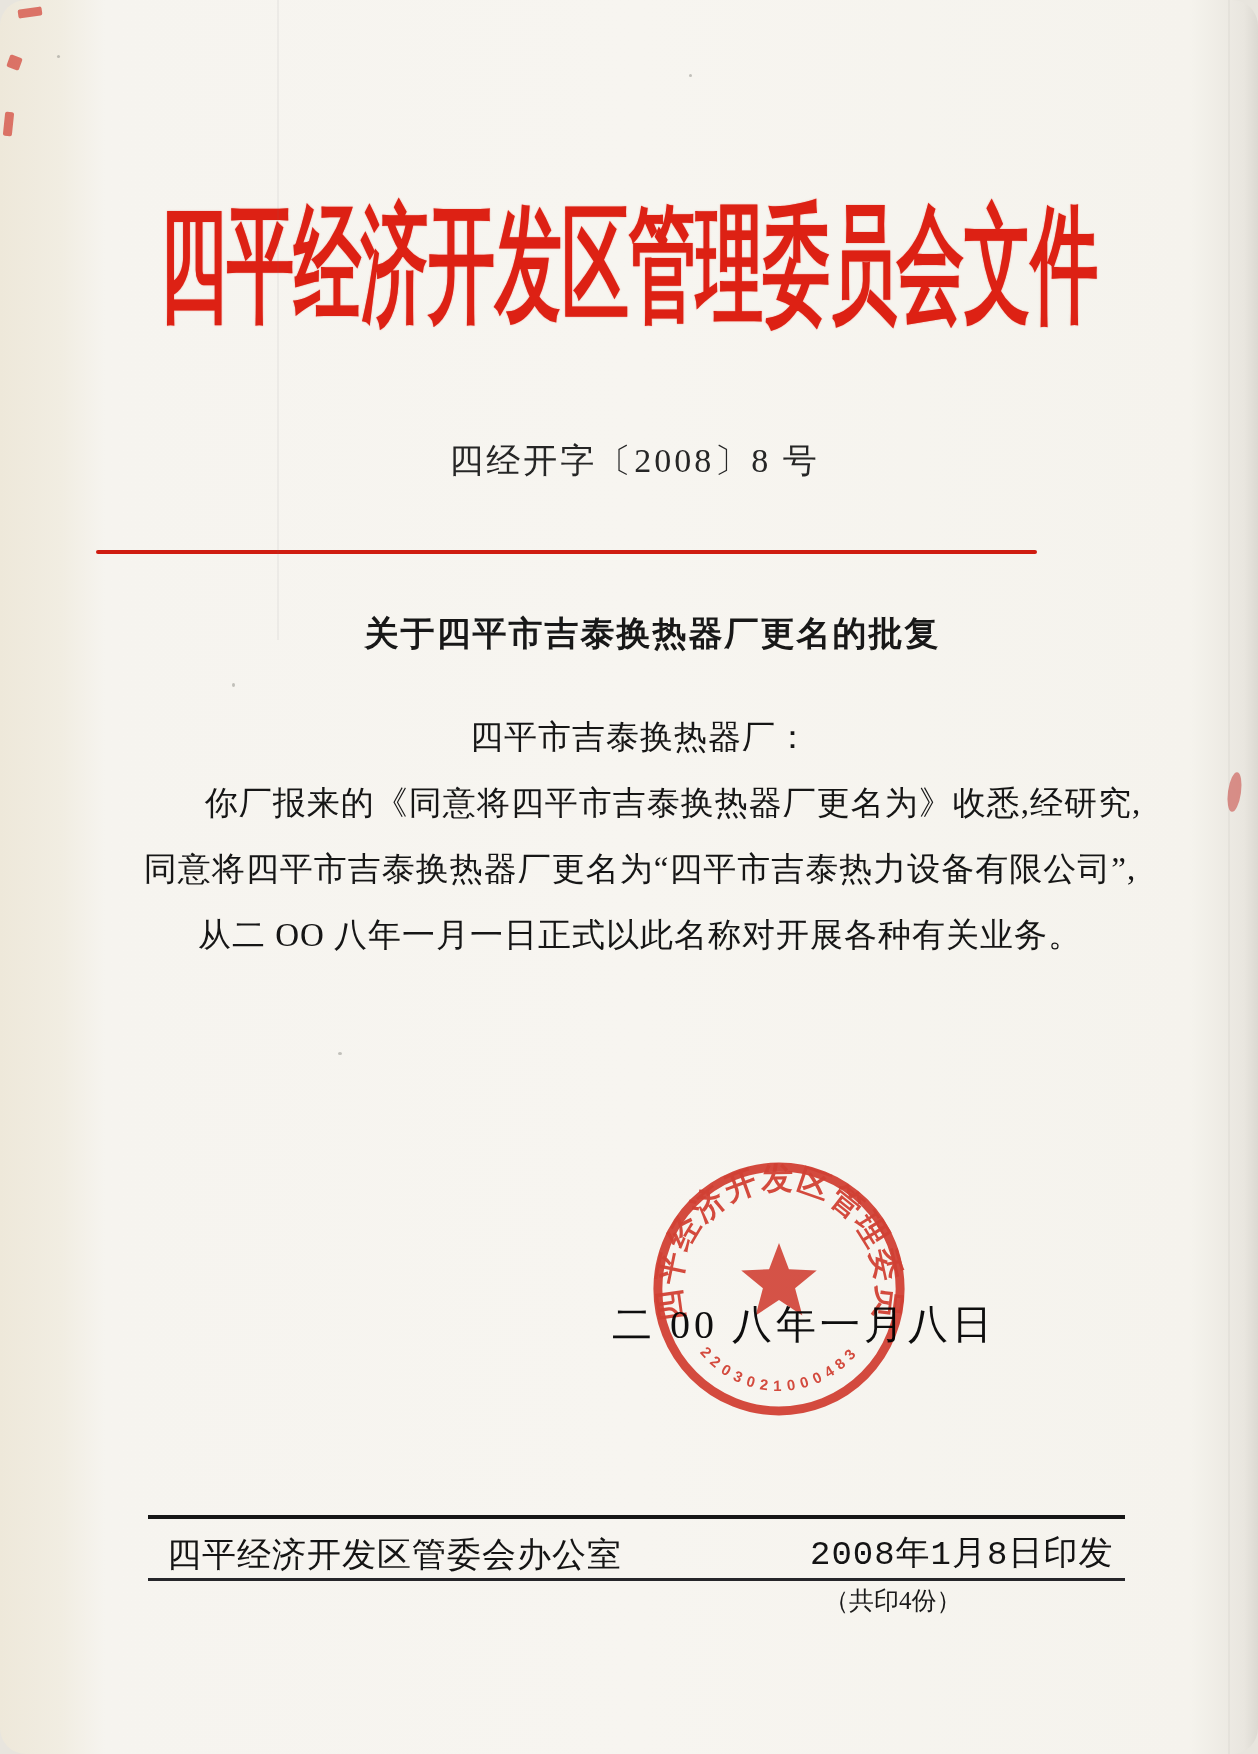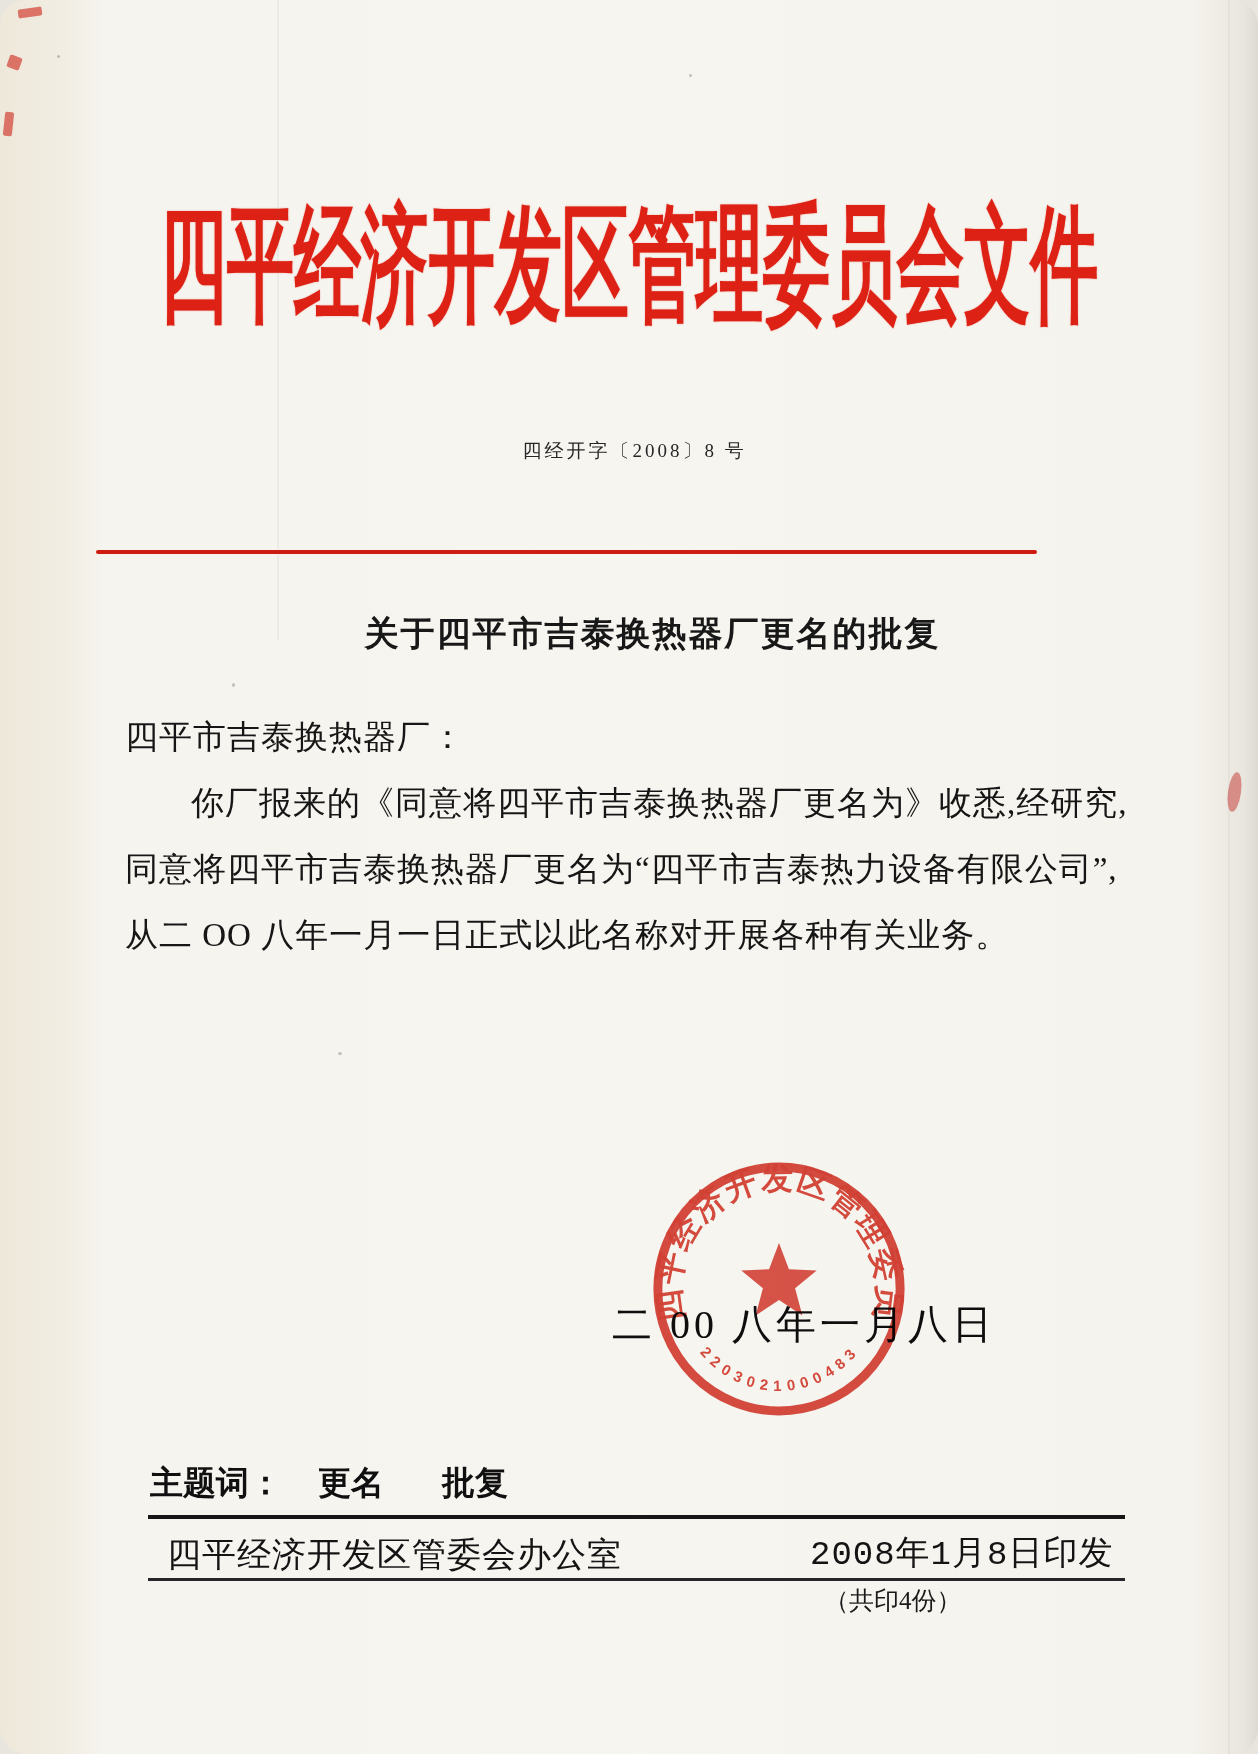--- a/index.html
+++ b/index.html
@@ -20,35 +20,35 @@
   }
   .header-title{
     font-family:"Liberation Serif","DejaVu Serif",serif;
     font-weight:bold;font-size:67px;line-height:70px;
     color:#dd2114;white-space:nowrap;letter-spacing:0px;
     transform:scaleY(1.9);transform-origin:center center;
     text-shadow:0 0 1px rgba(221,33,20,.55);
   }
   .doc-number{
     position:absolute;left:0;right:0;top:438px;text-align:center;
-    font-size:19px;color:#262626;letter-spacing:3px;margin-left:11px;
+    font-size:34px;color:#262626;letter-spacing:3px;margin-left:11px;
   }
   .red-rule{
     position:absolute;left:96px;top:550px;width:941px;height:4px;
     background:#cf1c10;border-radius:2px;
   }
   .doc-title{
     position:absolute;left:0;right:0;top:611px;text-align:center;
     font-family:"Liberation Sans","DejaVu Sans",sans-serif;
     font-weight:bold;font-size:34px;color:#181818;letter-spacing:2px;padding-left:47px;
   }
   
   .body-block{
     position:absolute;left:125px;top:704px;width:1030px;
-    font-size:33px;color:#161616;
+    font-size:33px;color:#161616;text-align:center;
   }
   .body-block .line{height:66px;line-height:66px;white-space:nowrap;letter-spacing:1px;}
   .body-block .indent{padding-left:66px;}
   
   .date-line{
     position:absolute;left:612px;top:1297px;
     font-size:40px;color:#0e0e0e;letter-spacing:4px;white-space:nowrap;z-index:3;
   }
   .seal{
     position:absolute;left:640px;top:1144px;width:278px;height:290px;
@@ -114,23 +114,20 @@
     <circle cx="0" cy="0" r="122" fill="none" stroke="#d6372a" stroke-width="9" opacity="0.95"></circle>
     <polygon points="0,-40 -10,-13.8 -38,-12.4 -16.2,5.3 -23.5,32.4 0,17 23.5,32.4 16.2,5.3 38,-12.4 10,-13.8" transform="translate(0,-6)" fill="#d6372a" opacity="0.9"></polygon>
     <text font-family="Liberation Sans, DejaVu Sans, sans-serif" font-weight="bold" font-size="32" letter-spacing="2" fill="#d6372a" opacity="0.95">
       <textPath href="#arcTop" startOffset="4">四平经济开发区管理委员会</textPath>
     </text>
     <text font-family="Liberation Sans, DejaVu Sans, sans-serif" font-weight="bold" font-size="15" letter-spacing="6" fill="#d6372a" opacity="0.95">
       <textPath href="#arcBottom" startOffset="6">2203021000483</textPath>
     </text>
   </svg>
 
-  <div class="subject-row">
-    <span>主题词：</span><span class="kw0">更名</span><span class="kw1">批复</span>
-  </div>
 
   <div class="rule-thick"></div>
   <div class="footer-office">四平经济开发区管委会办公室</div>
   <div class="footer-date">2008年1月8日印发</div>
   <div class="rule-thin"></div>
   <div class="print-count">（共印4份）</div>
 
   <div class="crease-v1"></div>
   <div class="crease-v2"></div>
   <div class="red-blot"></div>

